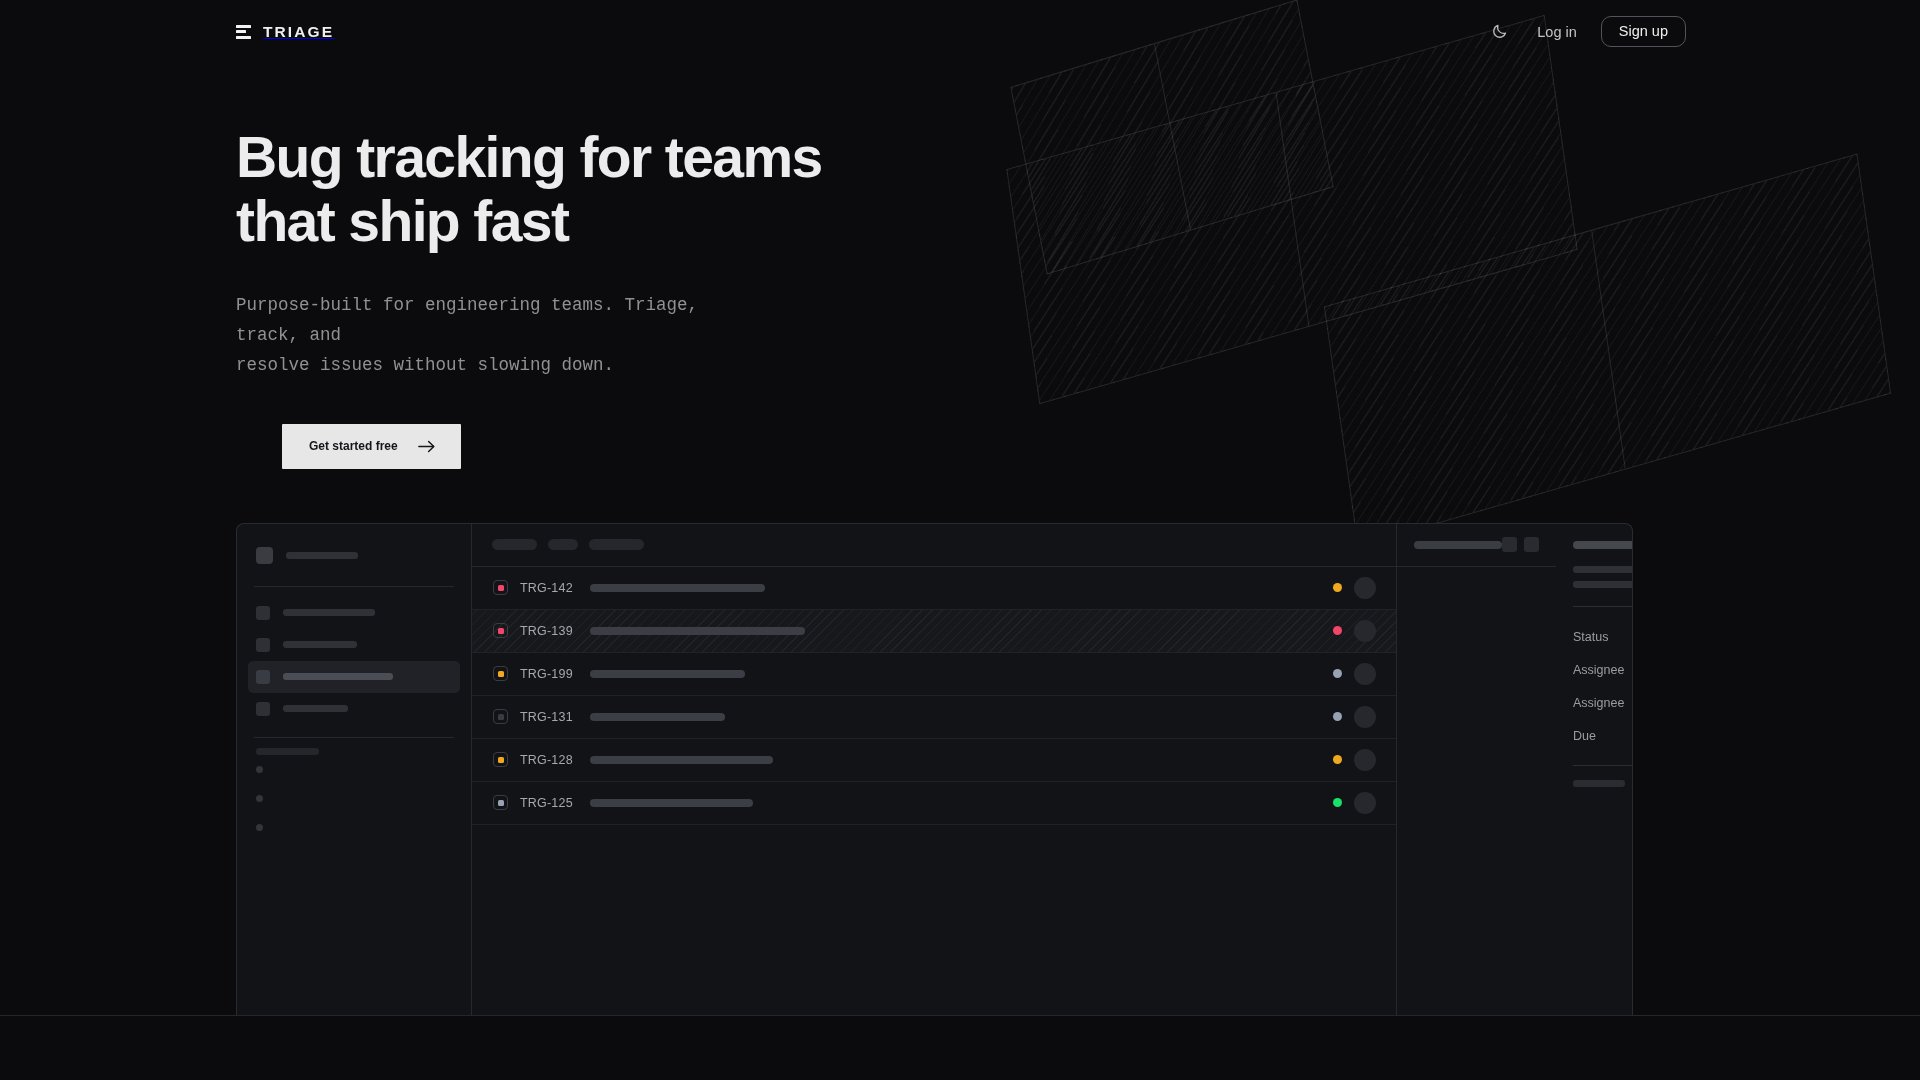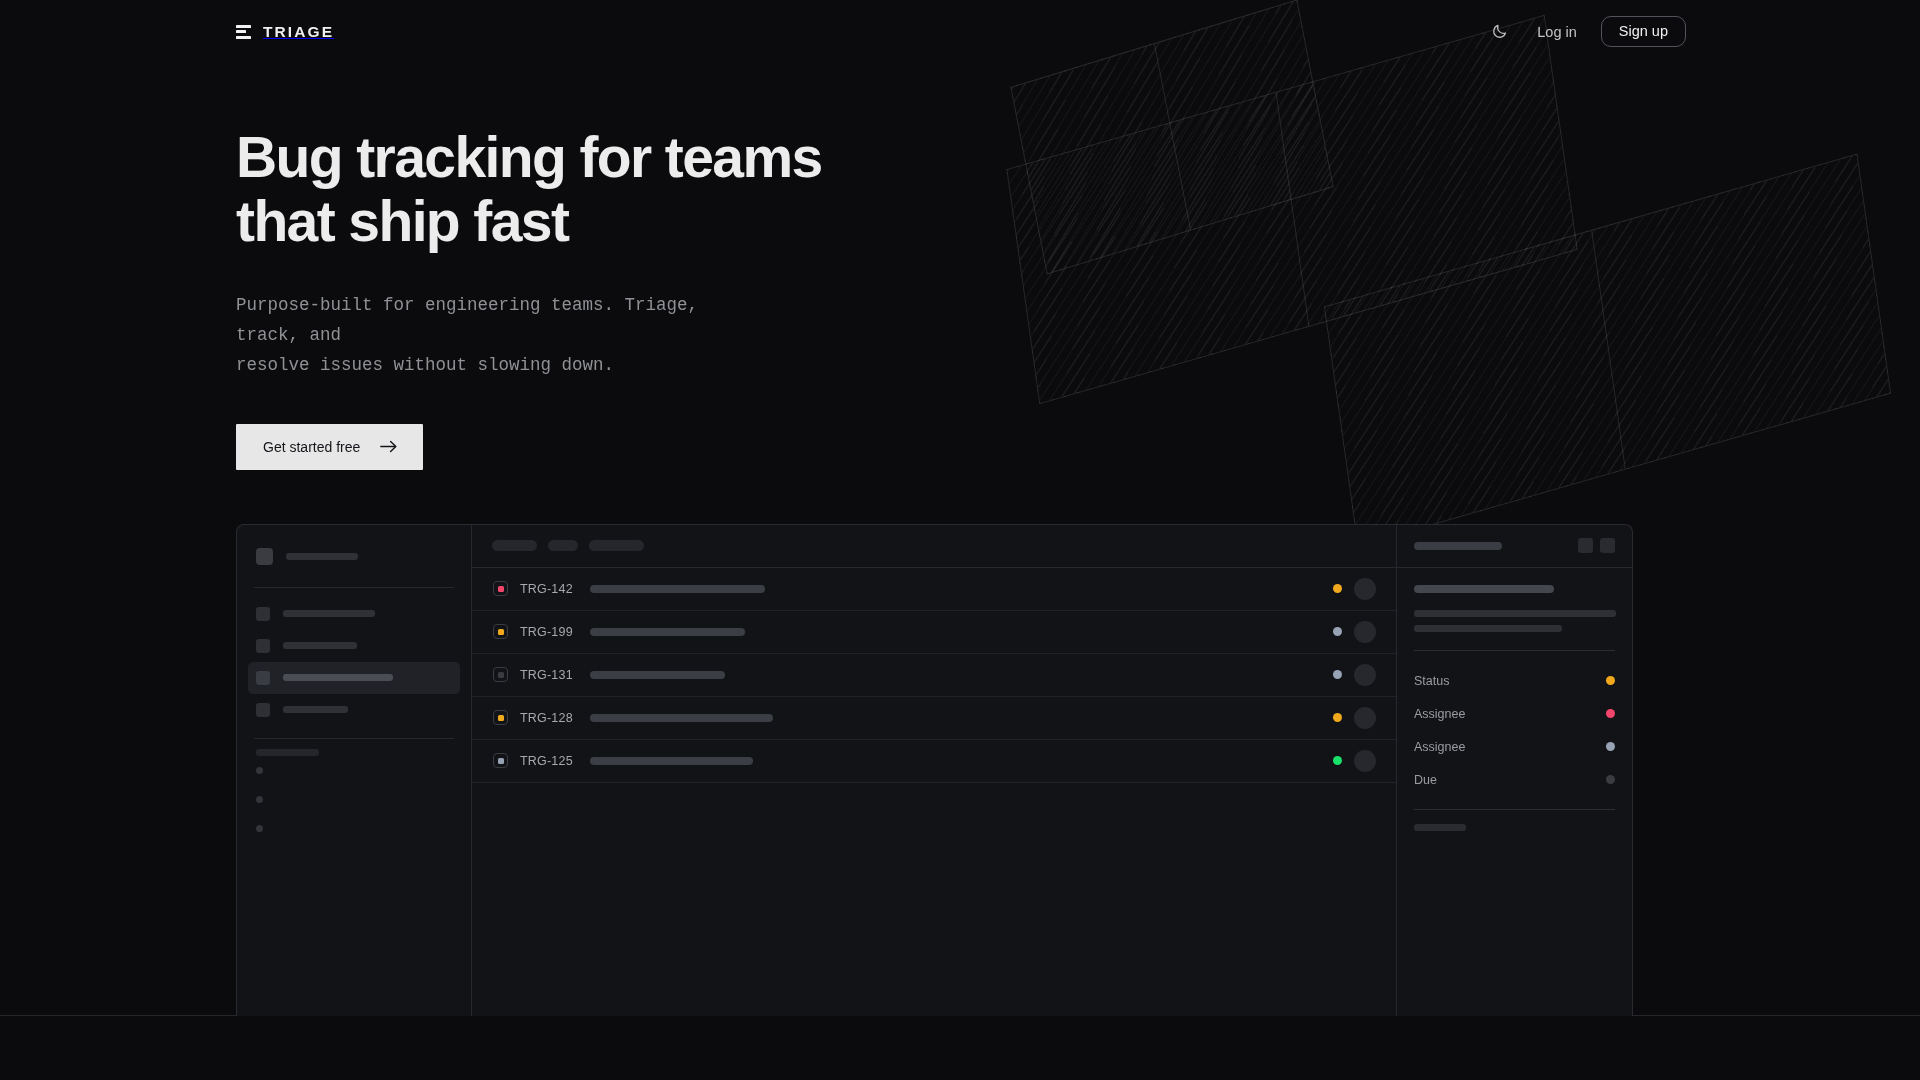--- a/index.html
+++ b/index.html
@@ -117,29 +117,30 @@
     color: #8f9195;
     max-width: 500px;
     font-family: Liberation Mono, monospace;
   }
   .cta-btn {
     margin-top: 44px;
     display: inline-flex;
     align-items: center;
     gap: 20px;
     font-family: inherit;
-    font-size: 14px;
-    font-weight: 400;
+    font-size: 12px;
+    font-weight: 700;
     color: #15161a;
     background: #e7e7e8;
     border: none;
     border-radius: 1px;
     padding: 16px 26px 16px 27px;
     cursor: pointer;
     line-height: 1;
+    margin-left: 46px;
   }
 
   
   .mock {
     position: relative;
     z-index: 4;
     margin: 54px 0 0 236px;
     width: 1397px;
     height: 492px;
     display: flex;
@@ -228,21 +229,21 @@
   .row-right { margin-left: auto; display: flex; align-items: center; gap: 12px; }
   .status-dot { width: 9px; height: 9px; border-radius: 50%; flex: 0 0 auto; }
   .avatar-circle { width: 22px; height: 22px; border-radius: 50%; background: #27282d; flex: 0 0 auto; }
 
   
   .mock-detail {
     width: 236px;
     flex: 0 0 236px;
     border-left: 1px solid #27282d;
     display: flex;
-    flex-direction: column;
+    flex-direction: row;
   }
   .detail-head {
     height: 43px;
     flex: 0 0 43px;
     display: flex;
     align-items: center;
     padding: 0 17px;
     border-bottom: 1px solid #27282d;
   }
   .detail-head-bar { width: 88px; height: 8px; border-radius: 4px; background: #3b3d44; }
@@ -380,20 +381,31 @@
             <i style="background:#f2456b"></i>
           </span>
         <span class="row-id">TRG-142</span>
         <span class="row-title" style="width:175px"></span>
         <span class="row-right">
           <span class="status-dot" style="background:#f0a91c"></span>
           <span class="avatar-circle"></span>
         </span>
       </div>
 
+      <div class="row striped">
+        <span class="type-badge">
+            <i style="background:#f2456b"></i>
+          </span>
+        <span class="row-id">TRG-139</span>
+        <span class="row-title" style="width:215px"></span>
+        <span class="row-right">
+          <span class="status-dot" style="background:#f2456b"></span>
+          <span class="avatar-circle"></span>
+        </span>
+      </div>
 
       <div class="row">
         <span class="type-badge">
             <i style="background:#f0a91c"></i>
           </span>
         <span class="row-id">TRG-199</span>
         <span class="row-title" style="width:155px"></span>
         <span class="row-right">
           <span class="status-dot" style="background:#97a3b5"></span>
           <span class="avatar-circle"></span>

